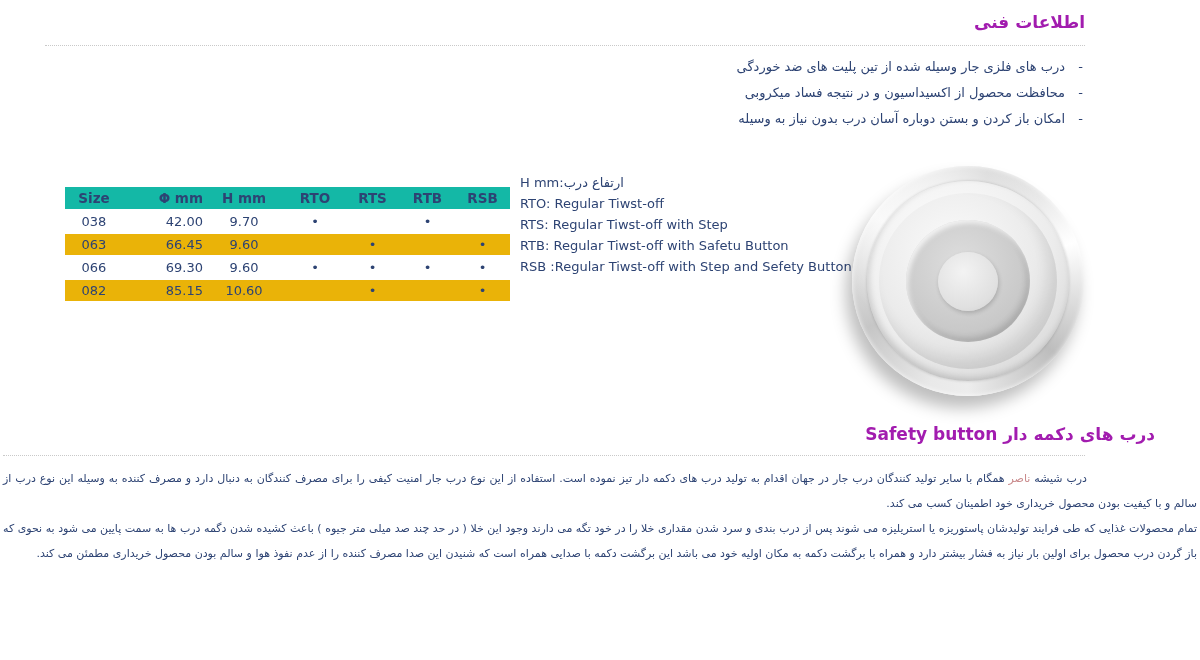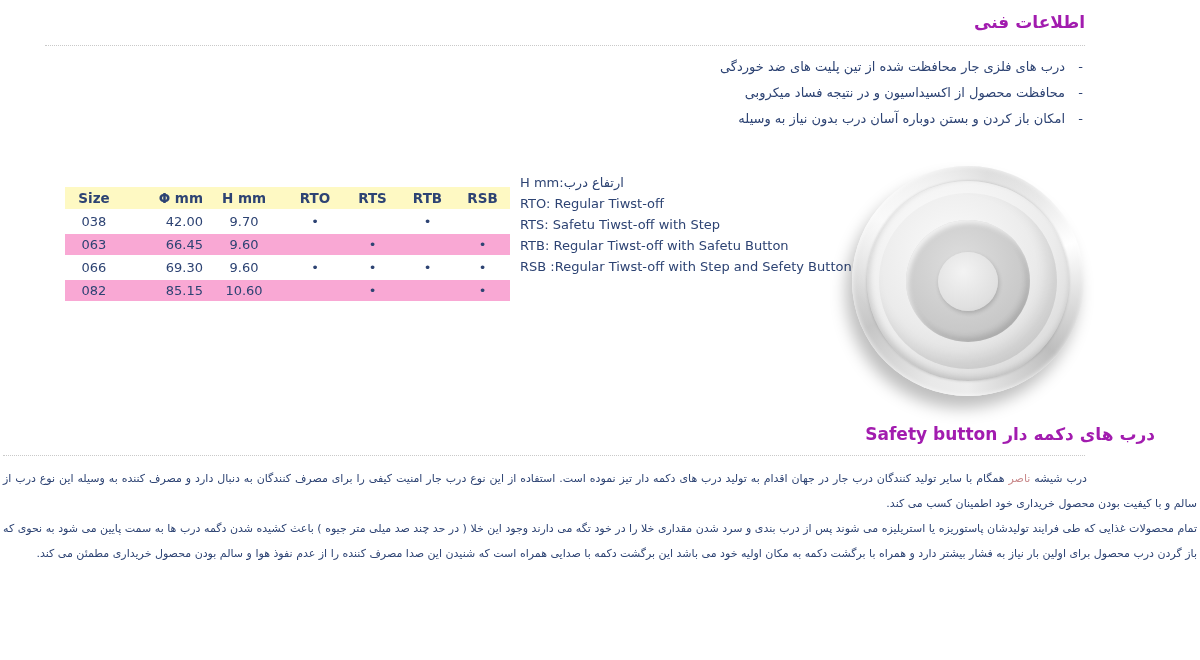--- a/index.html
+++ b/index.html
@@ -31,22 +31,22 @@
 
   
   .spec{
     position:absolute;left:65px;top:187px;width:445px;border-collapse:collapse;
     font-size:13px;color:#2d4373;table-layout:fixed;
   }
   .spec th,.spec td{
     text-align:center;vertical-align:middle;padding:0;height:21px;
     border-bottom:2px solid #ffffff;
   }
-  .spec th{background:#fef9c3;font-weight:bold;font-size:13.5px;height:22px;}
-  .spec tr.alt td{background:#f9a8d4;}
+  .spec th{background:#14b8a6;font-weight:bold;font-size:13.5px;height:22px;}
+  .spec tr.alt td{background:#eab308;}
   .spec th:nth-child(1),.spec td:nth-child(1){width:58px;}
   .spec th:nth-child(2),.spec td:nth-child(2){width:80px;text-align:right;}
   .spec th:nth-child(3),.spec td:nth-child(3){width:82px;}
   .spec th:nth-child(4),.spec td:nth-child(4){width:60px;}
   .spec th:nth-child(5),.spec td:nth-child(5){width:55px;text-align:center;}
   .spec th:nth-child(6),.spec td:nth-child(6){width:55px;}
   .spec th:nth-child(7),.spec td:nth-child(7){width:55px;}
 
   
   .legend{position:absolute;left:520px;top:172px;font-size:13px;color:#2d4373;}
@@ -96,21 +96,21 @@
 </head>
 <body>
 
 <div class="page">
 
   <h1 class="sec-title title-tech">اطلاعات فنی</h1>
 
   <div class="dotline dotline-1"></div>
 
   <ul class="bullets">
-      <li>درب های فلزی جار محافظت شده از تین پلیت های ضد خوردگی</li>
+      <li>درب های فلزی جار وسیله شده از تین پلیت های ضد خوردگی</li>
       <li>محافظت محصول از اکسیداسیون و در نتیجه فساد میکروبی</li>
       <li>امکان باز کردن و بستن دوباره آسان درب بدون نیاز به وسیله</li>
     </ul>
 
   <table class="spec">
     <thead>
       <tr>
           <th>Size</th>
           <th>Φ mm</th>
           <th>H mm</th>
@@ -156,21 +156,21 @@
           <td>•</td>
           <td></td>
           <td>•</td>
         </tr>
       </tbody>
   </table>
 
   <div class="legend">
       <div class="legend-line"><span class="len">H mm:</span><span class="lfa" dir="rtl">ارتفاع درب</span></div>
       <div class="legend-line"><span class="len">RTO: Regular Tiwst-off</span></div>
-      <div class="legend-line"><span class="len">RTS: Safetu Tiwst-off with Step</span></div>
+      <div class="legend-line"><span class="len">RTS: Regular Tiwst-off with Step</span></div>
       <div class="legend-line"><span class="len">RTB: Regular Tiwst-off with Safetu Button</span></div>
       <div class="legend-line"><span class="len">RSB :Regular Tiwst-off with Step and Sefety Button</span></div>
     </div>
 
   <div class="lid">
     <div class="circ lid-outer">
       <div class="circ lid-rim">
         <div class="circ lid-panel">
           <div class="circ lid-ring">
             <div class="circ lid-button"></div>

